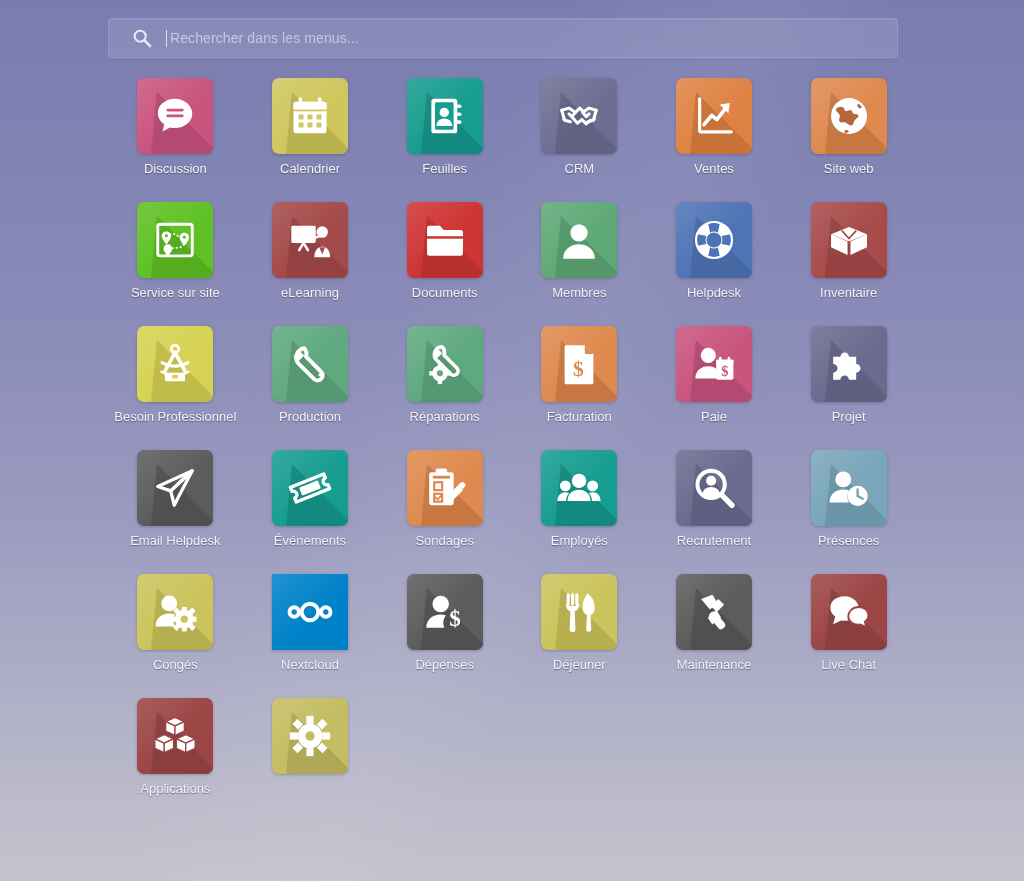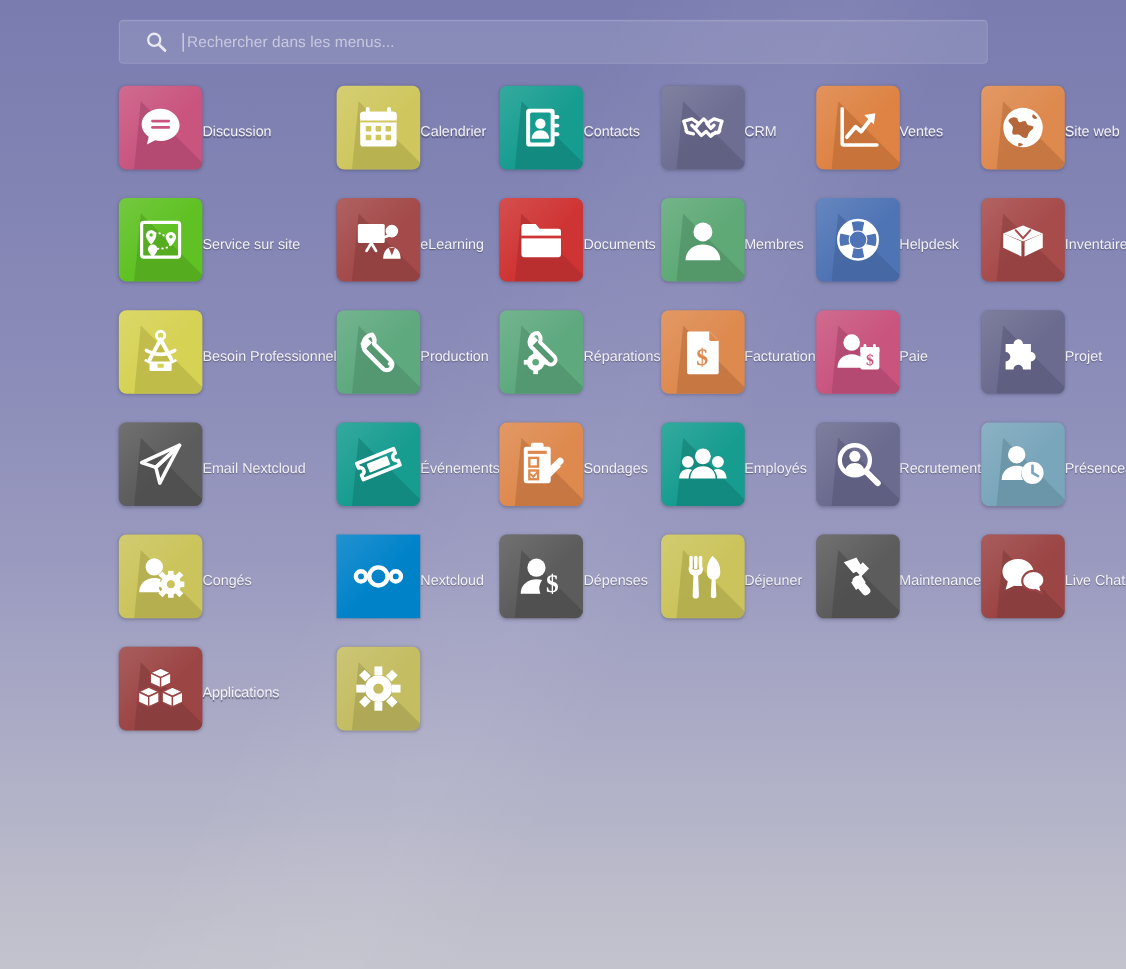--- a/index.html
+++ b/index.html
@@ -89,21 +89,21 @@
     position: absolute;
     left: 108px;
     top: 78px;
     width: 808px;
     display: grid;
     grid-template-columns: repeat(6, 1fr);
     row-gap: 26px;
   }
   .app {
     display: flex;
-    flex-direction: row;
+    flex-direction: column;
     align-items: center;
     cursor: pointer;
     user-select: none;
   }
   .tile {
     position: relative;
     width: 76px;
     height: 76px;
     border-radius: 7px;
     overflow: hidden;
@@ -215,21 +215,21 @@
       <rect x="18" y="13" width="26" height="38" rx="2" fill="#179d90"></rect>
       <circle cx="31" cy="27" r="6.5" fill="#ffffff"></circle>
       <path d="M20 46c0-6.3 5-10.5 11-10.5S42 39.7 42 46z" fill="#ffffff"></path>
       <g fill="#ffffff">
         <rect x="47" y="16" width="8" height="5" rx="2.5"></rect>
         <rect x="47" y="27" width="8" height="5" rx="2.5"></rect>
         <rect x="47" y="38" width="8" height="5" rx="2.5"></rect>
       </g>
           </svg>
         </div>
-        <div class="label">Contacts</div>
+        <div class="label">Feuilles</div>
       </div>
       <div class="app">
         <div class="tile" style="background: rgb(110, 110, 147);">
           <div class="longshadow">
             <svg viewBox="0 0 76 76" width="76" height="76" preserveAspectRatio="none">
     <path d="M20 14 L76 70 L76 76 L14 76 Z" fill="#585879" opacity="0.55"></path>
   </svg>
           </div>
           <svg viewBox="0 0 64 64" width="46" height="46">
       <g fill="none" stroke="#ffffff" stroke-width="4.2" stroke-linejoin="round" stroke-linecap="round">
@@ -494,21 +494,21 @@
           <div class="longshadow">
             <svg viewBox="0 0 76 76" width="76" height="76" preserveAspectRatio="none">
     <path d="M20 14 L76 70 L76 76 L14 76 Z" fill="#474747" opacity="0.55"></path>
   </svg>
           </div>
           <svg viewBox="0 0 64 64" width="46" height="46">
       <path d="M56 8 L8 30 L26 36 L56 8z" fill="none" stroke="#ffffff" stroke-width="4.5" stroke-linejoin="round"></path>
       <path d="M56 8 L26 36 L31 56 L38 42 L56 8z" fill="none" stroke="#ffffff" stroke-width="4.5" stroke-linejoin="round"></path>
           </svg>
         </div>
-        <div class="label">Email Nextcloud</div>
+        <div class="label">Email Helpdesk</div>
       </div>
       <div class="app">
         <div class="tile" style="background: rgb(23, 157, 144);">
           <div class="longshadow">
             <svg viewBox="0 0 76 76" width="76" height="76" preserveAspectRatio="none">
     <path d="M20 14 L76 70 L76 76 L14 76 Z" fill="#117a71" opacity="0.55"></path>
   </svg>
           </div>
           <svg viewBox="0 0 64 64" width="46" height="46">
       <g transform="rotate(-22 32 32)">

